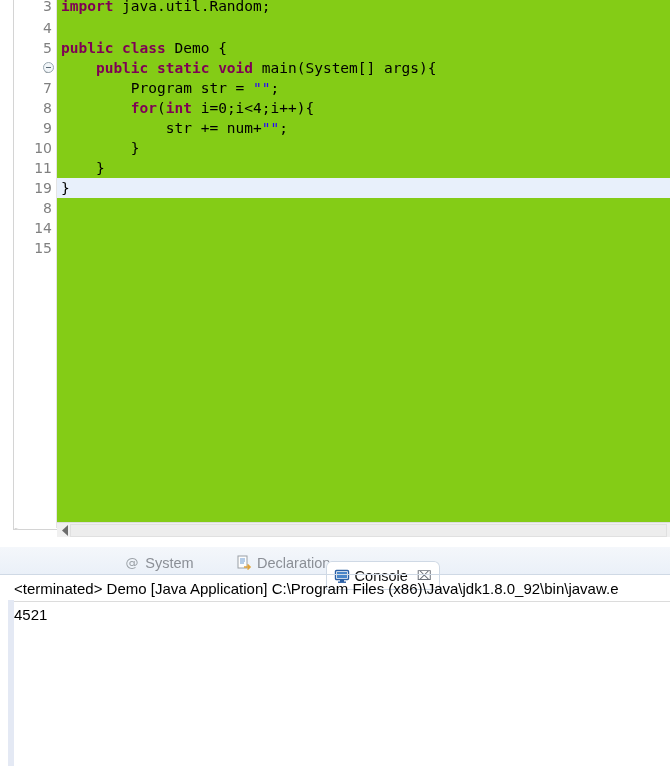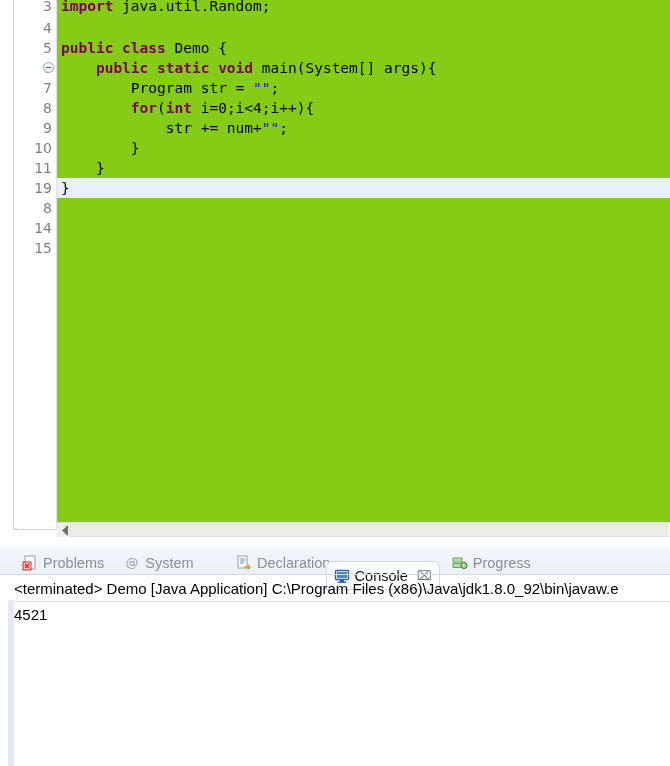--- a/index.html
+++ b/index.html
@@ -220,28 +220,20 @@
       <div class="hscroll-arrow">
         <svg width="7" height="11" viewBox="0 0 7 11">
             <path d="M6 0 L6 11 L0 5.5 Z" fill="#6d6d6d"></path>
           </svg>
       </div>
     </div>
   </div>
 
   <div class="bottom">
     <div class="tabbar" id="tabbar">
-        <div class="tab" style="left: 14px;">
-          <span class="tabicon"><svg width="16" height="16" viewBox="0 0 16 16">
-              <rect x="3" y="1" width="10" height="13" fill="#fdfdfd" stroke="#9aa0a6"></rect>
-              <rect x="1" y="7" width="8" height="8" fill="#f3c6c6" stroke="#c0392b"></rect>
-              <path d="M3 9 L7 13 M7 9 L3 13" stroke="#c0392b" stroke-width="1.6"></path>
-            </svg></span>
-          <span>Problems</span>
-        </div>
         <div class="tab" style="left: 116.25px;">
           <span class="tabicon"><svg width="16" height="16" viewBox="0 0 16 16">
               <text x="8" y="12" font-size="13" fill="#9aa0a6" text-anchor="middle" font-family="DejaVu Sans">@</text>
             </svg></span>
           <span>System</span>
         </div>
         <div class="tab" style="left: 228px;">
           <span class="tabicon"><svg width="16" height="16" viewBox="0 0 16 16">
               <rect x="2" y="1" width="9" height="12" fill="#fdfdfd" stroke="#9aa0a6"></rect>
               <path d="M4 4h5M4 6h5M4 8h4" stroke="#6b9bd2" stroke-width="1"></path>
@@ -252,29 +244,20 @@
         <div class="tab active" style="left: 325.609px;">
           <span class="tabicon"><svg width="16" height="16" viewBox="0 0 16 16">
               <rect x="1.5" y="2.5" width="13" height="9" rx="1" fill="#ffffff" stroke="#2a5fa5" stroke-width="1.4"></rect>
               <rect x="3" y="4" width="10" height="6" fill="#4a86c8"></rect>
               <rect x="6" y="12" width="4" height="2" fill="#2a5fa5"></rect>
               <rect x="4" y="13.5" width="8" height="1.4" fill="#2a5fa5"></rect>
             </svg></span>
           <span>Console</span>
           <span class="closex">⌧</span>
         </div>
-        <div class="tab" style="left: 443.797px;">
-          <span class="tabicon"><svg width="16" height="16" viewBox="0 0 16 16">
-              <rect x="1" y="3" width="9" height="4" fill="#b9dcb0" stroke="#6aa35c"></rect>
-              <rect x="1" y="8.5" width="9" height="4" fill="#b9dcb0" stroke="#6aa35c"></rect>
-              <circle cx="12" cy="10.5" r="3.2" fill="#8fc47e" stroke="#4e8c41"></circle>
-              <path d="M11 9 L13.6 10.5 L11 12 Z" fill="#ffffff"></path>
-            </svg></span>
-          <span>Progress</span>
-        </div>
       </div>
     <div class="tabbar-line"></div>
 
     <div class="console-leftstrip"></div>
     <div class="console-body">
     </div>
     <div class="console-line console-header">&lt;terminated&gt; Demo [Java Application] C:\Program Files (x86)\Java\jdk1.8.0_92\bin\javaw.e</div>
     <div class="console-sep"></div>
     <div class="console-line console-out">4521</div>
   </div>

